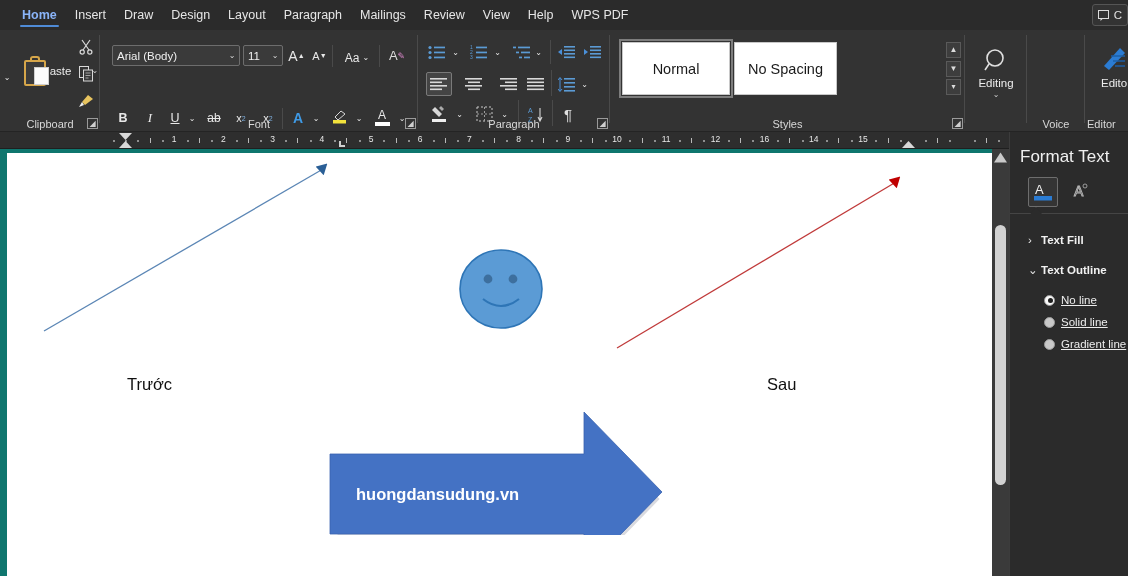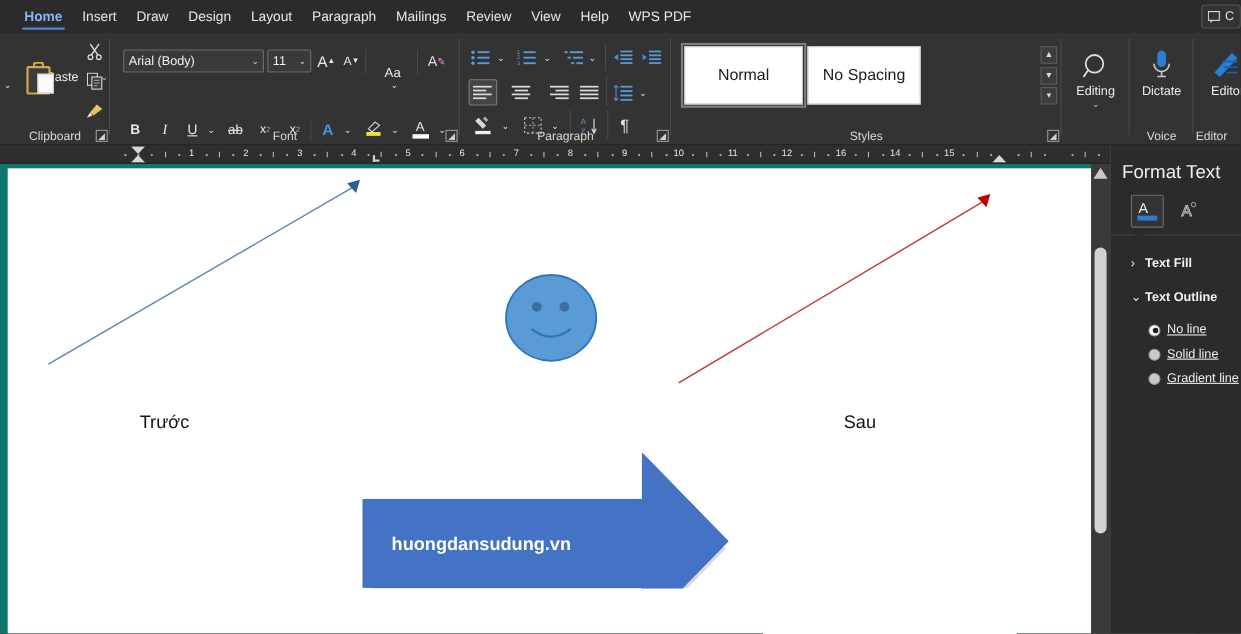--- a/index.html
+++ b/index.html
@@ -298,21 +298,21 @@
       </div>
       <div class="ibtn" style="left:186px; top:15px; width:21px; height:21px; font-size:14px;">
         <span>A</span>
           <sup style="font-size:7px;">▲</sup>
       </div>
       <div class="ibtn" style="left:209px; top:15px; width:21px; height:21px; font-size:11px;">
         <span>A</span>
           <sup style="font-size:7px;">▼</sup>
       </div>
       <div class="grp-div" style="left:232px; top:15px; height:22px;"></div>
-      <div class="ibtn" style="left:238px; top:30px; width:38px; height:21px; font-size:12px;flex-direction:column;">
+      <div class="ibtn" style="left:238px; top:17px; width:38px; height:21px; font-size:12px;">
         <span>Aa</span>
         <span style="font-size:8px; margin-left:3px;">⌄</span>
       </div>
       <div class="grp-div" style="left:279px; top:15px; height:22px;"></div>
       <div class="ibtn" style="left:285px; top:15px; width:24px; height:21px; font-size:13px;">
         <span style="color:#dcdcdc;">A</span>
         <span style="color:#e08ad0; font-size:9px;">✎</span>
       </div>
 
       <div class="ibtn" style="left:14px; top:78px; width:18px; height:20px; font-weight:bold; font-size:12.5px;">
@@ -516,30 +516,20 @@
             <path d="M6 17 L2 23" stroke="#e0e0e0" stroke-width="1.6"></path>
           </svg>
         </div>
         <div class="bl">Editing</div>
         <div class="chev">⌄</div>
       </div>
       <div class="grp-div" style="left:61px;"></div>
     </div>
 
     <div class="grp" style="left:1027px; width:58px;">
-      <div class="bigbtn" style="left:0px;">
-        <div class="bi">
-          <svg width="22" height="30" viewBox="0 0 22 30">
-            <rect x="7" y="2" width="8" height="15" rx="4" fill="#2b7cd3"></rect>
-            <path d="M4 14 a7 7 0 0 0 14 0" fill="none" stroke="#c8c8c8" stroke-width="1.5"></path>
-            <path d="M11 21 L11 25 M7 25.5 L15 25.5" stroke="#c8c8c8" stroke-width="1.5"></path>
-          </svg>
-        </div>
-        <div class="bl">Dictate</div>
-      </div>
       <div class="grp-label">Voice</div>
       <div class="grp-div" style="left:57px;"></div>
     </div>
 
     <div class="grp" style="left:1085px; width:43px; overflow:hidden;">
       <div class="bigbtn" style="left:4px; width:54px;">
         <div class="bi">
           <svg width="30" height="30" viewBox="0 0 30 30">
             <path d="M3 22 L19 4 L24 9 L8 26 Z" fill="#2b7cd3"></path>
             <path d="M10 12 h14 M12 17 h12 M14 22 h10" stroke="#1d5fa8" stroke-width="1.6"></path>

